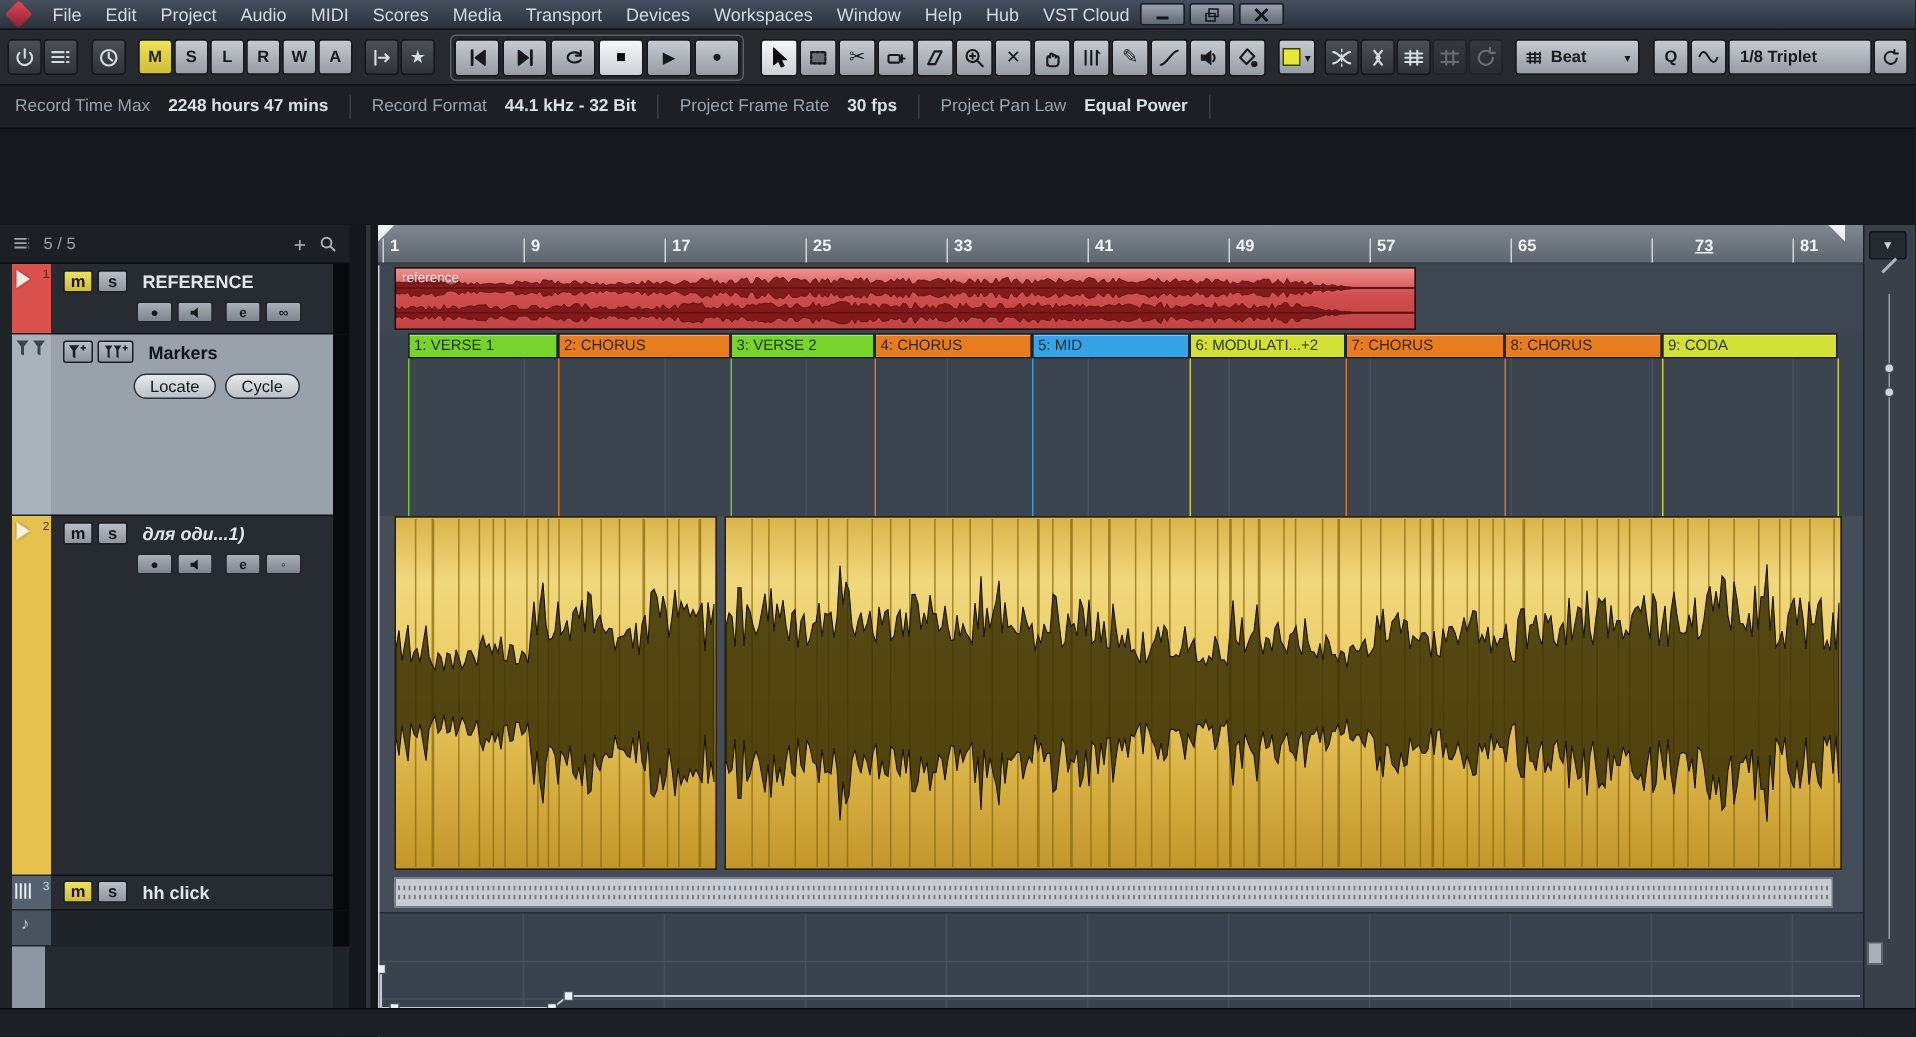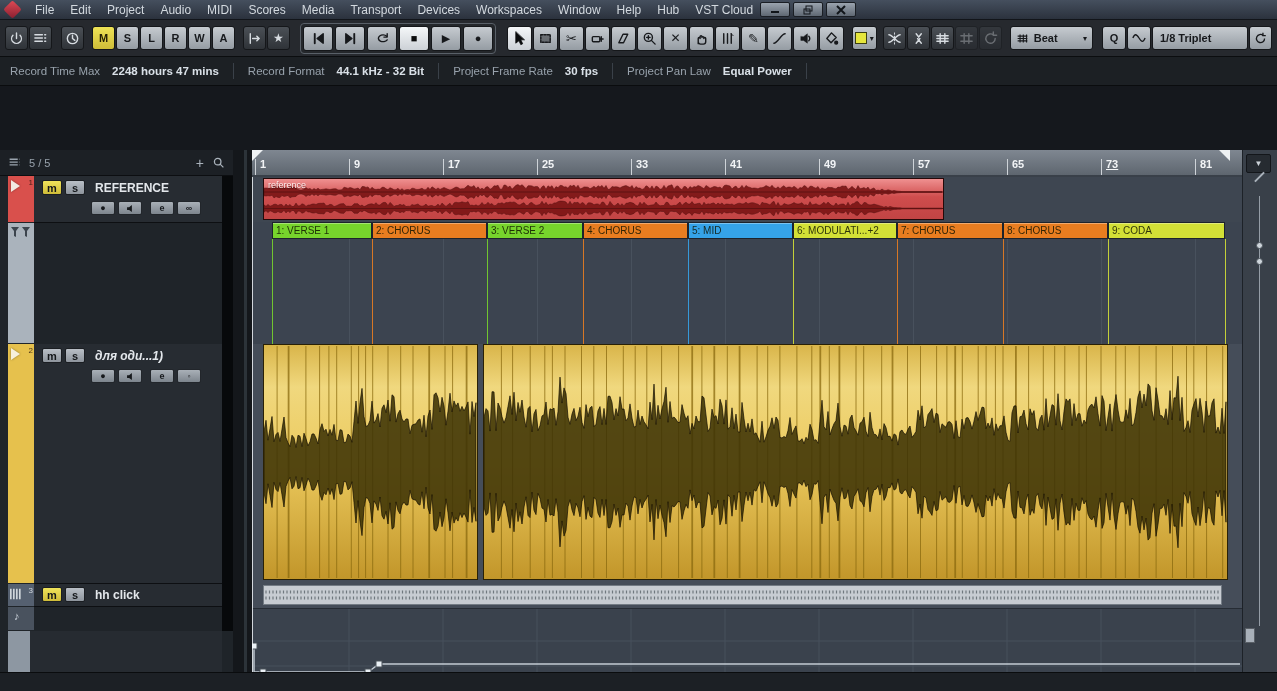--- a/index.html
+++ b/index.html
@@ -430,20 +430,41 @@
         </div>
         <div class="tmeter"></div>
       </div>
 
       <div class="trow" style="top:73px;height:121px;">
         <div class="tstrip" style="background:#aab3bc;">
           <svg width="24" height="12" viewBox="0 0 24 12" style="margin:3px 1px;">
               <path d="M2 1h8l-3 4v6l-2-1V5ZM13 1h8l-3 4v6l-2-1V5Z" fill="#3c444d"></path>
             </svg>
         </div>
+        <div class="tbody sel">
+          <div class="tline" style="left:8px;top:4px;">
+            <button class="msbtn">
+                <svg width="14" height="11" viewBox="0 0 16 12">
+                  <path d="M1 1h8l-3 4v6l-2-1V5Z" fill="#1c2126"></path>
+                  <path d="M10 3h4M12 1v4" stroke="#1c2126" stroke-width="1.3"></path>
+                </svg>
+              </button>
+            <button class="msbtn" style="width:24px;">
+                <svg width="17" height="11" viewBox="0 0 20 12">
+                  <path d="M1 1h6l-2.2 3.5V11l-1.6-.8V4.5ZM8 1h6l-2.2 3.5V11l-1.6-.8V4.5Z" fill="#1c2126"></path>
+                  <path d="M15 3h4M17 1v4" stroke="#1c2126" stroke-width="1.3"></path>
+                </svg>
+              </button>
+            <span class="tname dk" style="margin-left:7px;">Markers</span>
+          </div>
+          <div class="tline" style="left:55px;top:26px;gap:6px;">
+            <button class="pillbtn">Locate</button>
+            <button class="pillbtn">Cycle</button>
+          </div>
+        </div>
         <div class="tmeter"></div>
       </div>
 
       <div class="trow" style="top:194px;height:240px;">
         <div class="tstrip" style="background:#e6c14d;">
           <span class="striparrow" style="border-left-color:#f7f0da;"></span>
           <span class="stripnum">2</span>
         </div>
         <div class="tbody">
           <div class="tline" style="left:8px;top:4px;">
@@ -515,21 +536,21 @@
           <span class="rnum" style="left: 384px;">33</span>
           <span class="rtick" style="left: 473px;"></span>
           <span class="rnum" style="left: 478px;">41</span>
           <span class="rtick" style="left: 567px;"></span>
           <span class="rnum" style="left: 572px;">49</span>
           <span class="rtick" style="left: 661px;"></span>
           <span class="rnum" style="left: 666px;">57</span>
           <span class="rtick" style="left: 755px;"></span>
           <span class="rnum" style="left: 760px;">65</span>
           <span class="rtick" style="left: 849px;"></span>
-          <span class="rnum" style="left: 854px; text-decoration: underline;">73</span>
+          <span class="rnum" style="left: 878px; text-decoration: underline;">73</span>
           <span class="rtick" style="left: 943px;"></span>
           <span class="rnum" style="left: 948px;">81</span>
         </div>
 
       <div class="lane-ref">
         <div class="ev-ref">
           <svg id="refwave" width="679" height="40">
               <polygon points="0,9.2 2,9.0 4,9.3 6,9.0 8,9.8 10,7.1 12,8.4 14,7.6 16,7.4 18,9.5 20,8.5 22,8.9 24,9.6 26,7.2 28,8.2 30,8.3 32,8.6 34,10.6 36,11.0 38,10.9 40,10.2 42,8.5 44,10.1 46,9.4 48,11.1 50,9.5 52,10.7 54,9.2 56,10.8 58,10.4 60,10.2 62,9.8 64,10.2 66,10.5 68,10.1 70,9.8 72,9.8 74,10.9 76,10.9 78,10.8 80,8.2 82,8.7 84,9.4 86,8.5 88,9.1 90,10.0 92,9.7 94,9.0 96,10.8 98,7.6 100,7.6 102,8.4 104,7.9 106,10.4 108,8.3 110,10.0 112,10.5 114,10.1 116,10.3 118,8.3 120,8.3 122,9.8 124,10.6 126,8.7 128,9.6 130,10.7 132,10.7 134,9.3 136,11.3 138,9.7 140,11.4 142,10.7 144,10.5 146,10.9 148,9.2 150,9.4 152,10.4 154,10.5 156,10.1 158,9.2 160,10.7 162,10.8 164,8.3 166,10.5 168,7.8 170,9.1 172,10.5 174,8.9 176,10.5 178,9.4 180,8.5 182,9.4 184,10.3 186,11.0 188,10.2 190,9.1 192,8.0 194,8.5 196,10.0 198,9.7 200,9.7 202,8.1 204,6.2 206,7.7 208,7.9 210,6.6 212,9.8 214,7.8 216,10.5 218,9.2 220,10.6 222,8.0 224,7.7 226,10.3 228,9.2 230,6.8 232,7.1 234,6.2 236,10.2 238,10.2 240,6.0 242,6.3 244,8.4 246,7.1 248,10.2 250,8.2 252,6.3 254,5.6 256,7.0 258,5.7 260,7.5 262,9.7 264,6.8 266,6.7 268,6.9 270,8.0 272,7.4 274,7.8 276,10.7 278,7.7 280,6.7 282,10.4 284,6.8 286,8.3 288,6.7 290,10.5 292,7.6 294,8.8 296,6.4 298,6.5 300,8.0 302,7.8 304,9.2 306,6.4 308,7.3 310,6.1 312,8.7 314,6.3 316,9.9 318,9.3 320,7.9 322,8.0 324,8.2 326,9.8 328,8.7 330,7.2 332,9.1 334,6.7 336,8.0 338,6.4 340,9.3 342,6.5 344,10.5 346,10.0 348,7.6 350,7.9 352,7.7 354,8.1 356,9.0 358,7.8 360,7.1 362,6.6 364,7.5 366,8.5 368,6.5 370,10.2 372,7.5 374,9.1 376,9.0 378,10.5 380,9.7 382,6.8 384,7.7 386,9.9 388,6.9 390,10.5 392,7.1 394,8.0 396,10.3 398,9.8 400,6.4 402,9.7 404,7.1 406,6.4 408,5.8 410,10.4 412,7.4 414,6.9 416,9.5 418,10.7 420,7.4 422,7.8 424,10.5 426,7.6 428,9.1 430,7.6 432,8.1 434,6.5 436,7.2 438,8.4 440,9.8 442,6.5 444,7.7 446,9.3 448,8.5 450,7.5 452,7.8 454,8.7 456,8.0 458,9.9 460,6.8 462,6.0 464,6.5 466,7.1 468,10.0 470,8.1 472,7.1 474,9.8 476,9.1 478,6.4 480,9.5 482,6.5 484,7.9 486,8.4 488,9.3 490,9.0 492,9.2 494,9.8 496,8.8 498,8.7 500,8.1 502,6.6 504,7.5 506,8.5 508,6.3 510,8.7 512,9.6 514,7.8 516,9.7 518,7.9 520,6.7 522,9.0 524,8.1 526,8.0 528,8.9 530,7.3 532,8.7 534,10.5 536,8.6 538,9.1 540,6.6 542,7.4 544,9.8 546,7.3 548,7.2 550,8.5 552,9.2 554,7.5 556,10.7 558,8.8 560,9.9 562,10.0 564,8.2 566,8.6 568,8.5 570,9.4 572,9.8 574,8.1 576,8.3 578,7.0 580,7.2 582,7.1 584,10.4 586,9.3 588,7.3 590,9.3 592,10.6 594,6.6 596,9.8 598,9.3 600,8.6 602,9.9 604,8.1 606,11.0 608,9.8 610,8.9 612,11.6 614,11.1 616,11.6 618,10.0 620,11.4 622,11.6 624,10.8 626,11.3 628,12.0 630,11.4 632,11.9 634,12.2 636,12.3 638,12.6 640,12.6 642,12.6 644,12.6 646,12.6 648,12.6 650,12.6 652,12.6 654,12.6 656,12.6 658,12.6 660,12.6 662,12.6 664,12.6 666,12.6 668,12.6 670,12.6 672,12.6 674,12.6 676,12.6 678,12.6 678,13.4 676,13.4 674,13.4 672,13.4 670,13.4 668,13.4 666,13.4 664,13.4 662,13.4 660,13.4 658,13.4 656,13.4 654,13.4 652,13.4 650,13.4 648,13.4 646,13.4 644,13.4 642,13.4 640,13.4 638,13.4 636,13.7 634,13.8 632,14.1 630,14.6 628,14.0 626,14.7 624,15.2 622,14.4 620,14.6 618,16.0 616,14.4 614,14.9 612,14.4 610,17.1 608,16.2 606,15.0 604,17.9 602,16.1 600,17.4 598,16.7 596,16.2 594,19.4 592,15.4 590,16.7 588,18.7 586,16.7 584,15.6 582,18.9 580,18.8 578,19.0 576,17.7 574,17.9 572,16.2 570,16.6 568,17.5 566,17.4 564,17.8 562,16.0 560,16.1 558,17.2 556,15.3 554,18.5 552,16.8 550,17.5 548,18.8 546,18.7 544,16.2 542,18.6 540,19.4 538,16.9 536,17.4 534,15.5 532,17.3 530,18.7 528,17.1 526,18.0 524,17.9 522,17.0 520,19.3 518,18.1 516,16.3 514,18.2 512,16.4 510,17.3 508,19.7 506,17.5 504,18.5 502,19.4 500,17.9 498,17.3 496,17.2 494,16.2 492,16.8 490,17.0 488,16.7 486,17.6 484,18.1 482,19.5 480,16.5 478,19.6 476,16.9 474,16.2 472,18.9 470,17.9 468,16.0 466,18.9 464,19.5 462,20.0 460,19.2 458,16.1 456,18.0 454,17.3 452,18.2 450,18.5 448,17.5 446,16.7 444,18.3 442,19.5 440,16.2 438,17.6 436,18.8 434,19.5 432,17.9 430,18.4 428,16.9 426,18.4 424,15.5 422,18.2 420,18.6 418,15.3 416,16.5 414,19.1 412,18.6 410,15.6 408,20.2 406,19.6 404,18.9 402,16.3 400,19.6 398,16.2 396,15.7 394,18.0 392,18.9 390,15.5 388,19.1 386,16.1 384,18.3 382,19.2 380,16.3 378,15.5 376,17.0 374,16.9 372,18.5 370,15.8 368,19.5 366,17.5 364,18.5 362,19.4 360,18.9 358,18.2 356,17.0 354,17.9 352,18.3 350,18.1 348,18.4 346,16.0 344,15.5 342,19.5 340,16.7 338,19.6 336,18.0 334,19.3 332,16.9 330,18.8 328,17.3 326,16.2 324,17.8 322,18.0 320,18.1 318,16.7 316,16.1 314,19.7 312,17.3 310,19.9 308,18.7 306,19.6 304,16.8 302,18.2 300,18.0 298,19.5 296,19.6 294,17.2 292,18.4 290,15.5 288,19.3 286,17.7 284,19.2 282,15.6 280,19.3 278,18.3 276,15.3 274,18.2 272,18.6 270,18.0 268,19.1 266,19.3 264,19.2 262,16.3 260,18.5 258,20.3 256,19.0 254,20.4 252,19.7 250,17.8 248,15.8 246,18.9 244,17.6 242,19.7 240,20.0 238,15.8 236,15.8 234,19.8 232,18.9 230,19.2 228,16.8 226,15.7 224,18.3 222,18.0 220,15.4 218,16.8 216,15.5 214,18.2 212,16.2 210,19.4 208,18.1 206,18.3 204,19.8 202,17.9 200,16.3 198,16.3 196,16.0 194,17.5 192,18.0 190,16.9 188,15.8 186,15.0 184,15.7 182,16.6 180,17.5 178,16.6 176,15.5 174,17.1 172,15.5 170,16.9 168,18.2 166,15.5 164,17.7 162,15.2 160,15.3 158,16.8 156,15.9 154,15.5 152,15.6 150,16.6 148,16.8 146,15.1 144,15.5 142,15.3 140,14.6 138,16.3 136,14.7 134,16.7 132,15.3 130,15.3 128,16.4 126,17.3 124,15.4 122,16.2 120,17.7 118,17.7 116,15.7 114,15.9 112,15.5 110,16.0 108,17.7 106,15.6 104,18.1 102,17.6 100,18.4 98,18.4 96,15.2 94,17.0 92,16.3 90,16.0 88,16.9 86,17.5 84,16.6 82,17.3 80,17.8 78,15.2 76,15.1 74,15.1 72,16.2 70,16.2 68,15.9 66,15.5 64,15.8 62,16.2 60,15.8 58,15.6 56,15.2 54,16.8 52,15.3 50,16.5 48,14.9 46,16.6 44,15.9 42,17.5 40,15.8 38,15.1 36,15.0 34,15.4 32,17.4 30,17.7 28,17.8 26,18.8 24,16.4 22,17.1 20,17.5 18,16.5 16,18.6 14,18.4 12,17.6 10,18.9 8,16.2 6,17.0 4,16.7 2,17.0 0,16.8" fill="#7c1616" fill-opacity=".92" stroke="#531010" stroke-width=".5"></polygon>
               <rect x="0" y="12.5" width="679" height="1" fill="#5e1212"></rect>
               <polygon points="0,25.9 2,27.3 4,25.4 6,27.2 8,26.5 10,25.3 12,25.2 14,26.5 16,25.4 18,25.6 20,27.7 22,25.1 24,27.1 26,25.4 28,27.6 30,27.3 32,24.1 34,27.0 36,26.7 38,24.8 40,25.5 42,27.4 44,26.0 46,26.0 48,25.1 50,24.9 52,25.5 54,24.5 56,24.3 58,24.3 60,24.0 62,26.7 64,26.6 66,25.3 68,25.7 70,27.6 72,26.9 74,26.0 76,25.0 78,24.7 80,24.7 82,27.2 84,27.1 86,27.3 88,27.1 90,24.8 92,24.7 94,24.8 96,27.1 98,26.0 100,27.6 102,26.8 104,25.6 106,25.0 108,24.8 110,25.7 112,23.7 114,25.9 116,26.0 118,24.2 120,23.3 122,23.7 124,26.7 126,23.4 128,25.2 130,27.5 132,26.6 134,26.5 136,25.2 138,26.3 140,25.5 142,27.6 144,27.2 146,27.4 148,25.5 150,26.2 152,25.7 154,24.9 156,26.8 158,27.2 160,26.7 162,25.1 164,27.3 166,26.7 168,26.4 170,27.5 172,27.1 174,25.1 176,27.3 178,24.1 180,25.9 182,27.4 184,25.8 186,24.2 188,27.3 190,23.9 192,23.2 194,23.7 196,23.6 198,22.8 200,23.4 202,23.7 204,22.6 206,26.4 208,26.1 210,26.7 212,25.8 214,27.0 216,26.0 218,23.5 220,25.9 222,25.4 224,23.3 226,25.4 228,24.6 230,26.8 232,26.4 234,24.2 236,24.5 238,23.7 240,25.0 242,23.5 244,23.7 246,23.0 248,23.4 250,22.9 252,24.0 254,25.7 256,26.0 258,24.6 260,23.7 262,26.5 264,26.4 266,23.9 268,23.5 270,25.6 272,26.4 274,26.0 276,25.4 278,22.3 280,25.6 282,23.3 284,26.3 286,25.0 288,25.4 290,23.9 292,23.9 294,22.7 296,22.1 298,22.1 300,22.3 302,23.0 304,25.7 306,22.3 308,25.7 310,23.4 312,23.7 314,23.3 316,25.5 318,23.5 320,24.4 322,26.9 324,23.9 326,23.8 328,24.3 330,25.8 332,25.0 334,24.9 336,26.2 338,23.0 340,23.4 342,26.7 344,26.8 346,22.4 348,24.9 350,27.0 352,25.9 354,24.1 356,26.7 358,24.7 360,26.9 362,24.3 364,24.1 366,23.3 368,23.8 370,24.6 372,26.6 374,27.1 376,23.2 378,25.8 380,23.2 382,25.4 384,26.8 386,26.3 388,25.9 390,25.8 392,23.0 394,25.4 396,26.8 398,26.5 400,26.5 402,23.3 404,23.5 406,26.7 408,26.8 410,26.3 412,26.5 414,24.8 416,23.1 418,26.4 420,24.6 422,23.2 424,24.9 426,25.1 428,22.6 430,25.3 432,25.0 434,24.4 436,24.3 438,27.1 440,23.3 442,25.8 444,24.8 446,25.2 448,24.3 450,23.9 452,26.1 454,24.0 456,25.6 458,23.9 460,26.2 462,25.0 464,25.1 466,25.5 468,24.9 470,26.3 472,25.2 474,24.4 476,24.2 478,25.0 480,24.7 482,23.2 484,24.9 486,24.1 488,23.7 490,23.9 492,24.7 494,25.2 496,26.9 498,23.3 500,24.2 502,24.3 504,25.0 506,26.0 508,23.4 510,22.3 512,27.2 514,23.5 516,26.9 518,26.8 520,24.6 522,25.3 524,26.0 526,25.6 528,24.8 530,23.6 532,24.7 534,25.1 536,24.7 538,23.7 540,26.2 542,25.7 544,26.8 546,22.7 548,25.9 550,25.5 552,24.7 554,26.0 556,26.3 558,24.9 560,23.3 562,25.4 564,23.1 566,25.1 568,26.6 570,27.0 572,24.0 574,26.5 576,25.4 578,25.0 580,25.1 582,27.2 584,23.3 586,26.9 588,24.9 590,24.6 592,22.7 594,22.7 596,25.6 598,26.3 600,23.5 602,23.7 604,25.6 606,25.9 608,25.8 610,25.1 612,25.7 614,26.2 616,26.9 618,27.4 620,28.2 622,27.4 624,28.5 626,27.4 628,28.1 630,28.6 632,28.6 634,28.8 636,28.7 638,29.1 640,29.1 642,29.1 644,29.1 646,29.1 648,29.1 650,29.1 652,29.1 654,29.1 656,29.1 658,29.1 660,29.1 662,29.1 664,29.1 666,29.1 668,29.1 670,29.1 672,29.1 674,29.1 676,29.1 678,29.1 678,29.9 676,29.9 674,29.9 672,29.9 670,29.9 668,29.9 666,29.9 664,29.9 662,29.9 660,29.9 658,29.9 656,29.9 654,29.9 652,29.9 650,29.9 648,29.9 646,29.9 644,29.9 642,29.9 640,29.9 638,29.9 636,30.3 634,30.2 632,30.4 630,30.4 628,30.9 626,31.6 624,30.5 622,31.6 620,30.8 618,31.6 616,32.1 614,32.8 612,33.3 610,33.9 608,33.2 606,33.1 604,33.4 602,35.3 600,35.5 598,32.7 596,33.4 594,36.3 592,36.3 590,34.4 588,34.1 586,32.1 584,35.7 582,31.8 580,33.9 578,34.0 576,33.6 574,32.5 572,35.0 570,32.0 568,32.4 566,33.9 564,35.9 562,33.6 560,35.7 558,34.1 556,32.7 554,33.0 552,34.3 550,33.5 548,33.1 546,36.3 544,32.2 542,33.3 540,32.8 538,35.3 536,34.3 534,33.9 532,34.3 530,35.4 528,34.2 526,33.4 524,33.0 522,33.7 520,34.4 518,32.2 516,32.1 514,35.5 512,31.8 510,36.7 508,35.6 506,33.0 504,34.0 502,34.7 500,34.8 498,35.7 496,32.1 494,33.8 492,34.3 490,35.1 488,35.3 486,34.9 484,34.1 482,35.8 480,34.3 478,34.0 476,34.8 474,34.6 472,33.8 470,32.7 468,34.1 466,33.5 464,33.9 462,34.0 460,32.8 458,35.1 456,33.4 454,35.0 452,32.9 450,35.1 448,34.7 446,33.8 444,34.2 442,33.2 440,35.7 438,31.9 436,34.7 434,34.6 432,34.0 430,33.7 428,36.4 426,33.9 424,34.1 422,35.8 420,34.4 418,32.6 416,35.9 414,34.2 412,32.5 410,32.7 408,32.2 406,32.3 404,35.5 402,35.7 400,32.5 398,32.5 396,32.2 394,33.6 392,36.0 390,33.2 388,33.1 386,32.7 384,32.2 382,33.6 380,35.8 378,33.2 376,35.8 374,31.9 372,32.4 370,34.4 368,35.2 366,35.7 364,34.9 362,34.7 360,32.1 358,34.3 356,32.3 354,34.9 352,33.1 350,32.0 348,34.1 346,36.6 344,32.2 342,32.3 340,35.6 338,36.0 336,32.8 334,34.1 332,34.0 330,33.2 328,34.7 326,35.2 324,35.1 322,32.1 320,34.6 318,35.5 316,33.5 314,35.7 312,35.3 310,35.6 308,33.3 306,36.7 304,33.3 302,36.0 300,36.7 298,36.9 296,36.9 294,36.3 292,35.1 290,35.1 288,33.6 286,34.0 284,32.7 282,35.7 280,33.4 278,36.7 276,33.6 274,33.0 272,32.6 270,33.4 268,35.5 266,35.1 264,32.6 262,32.5 260,35.3 258,34.4 256,33.0 254,33.3 252,35.0 250,36.1 248,35.6 246,36.0 244,35.3 242,35.5 240,34.0 238,35.3 236,34.5 234,34.8 232,32.6 230,32.2 228,34.4 226,33.6 224,35.7 222,33.6 220,33.1 218,35.5 216,33.0 214,32.0 212,33.2 210,32.3 208,32.9 206,32.6 204,36.4 202,35.3 200,35.6 198,36.2 196,35.4 194,35.3 192,35.8 190,35.1 188,31.7 186,34.8 184,33.2 182,31.6 180,33.1 178,34.9 176,31.7 174,33.9 172,31.9 170,31.5 168,32.6 166,32.3 164,31.7 162,33.9 160,32.3 158,31.8 156,32.2 154,34.1 152,33.3 150,32.8 148,33.5 146,31.6 144,31.8 142,31.4 140,33.5 138,32.7 136,33.8 134,32.5 132,32.4 130,31.5 128,33.8 126,35.6 124,32.3 122,35.3 120,35.7 118,34.8 116,33.0 114,33.1 112,35.3 110,33.3 108,34.2 106,34.0 104,33.4 102,32.2 100,31.4 98,33.0 96,31.9 94,34.2 92,34.3 90,34.2 88,31.9 86,31.7 84,31.9 82,31.8 80,34.3 78,34.3 76,34.0 74,33.0 72,32.1 70,31.4 68,33.3 66,33.7 64,32.4 62,32.3 60,35.0 58,34.7 56,34.7 54,34.5 52,33.5 50,34.1 48,33.9 46,33.0 44,33.0 42,31.6 40,33.5 38,34.2 36,32.3 34,32.0 32,34.9 30,31.7 28,31.4 26,33.6 24,31.9 22,33.9 20,31.3 18,33.4 16,33.6 14,32.5 12,33.8 10,33.7 8,32.5 6,31.8 4,33.6 2,31.7 0,33.1" fill="#7c1616" fill-opacity=".92" stroke="#531010" stroke-width=".5"></polygon>

